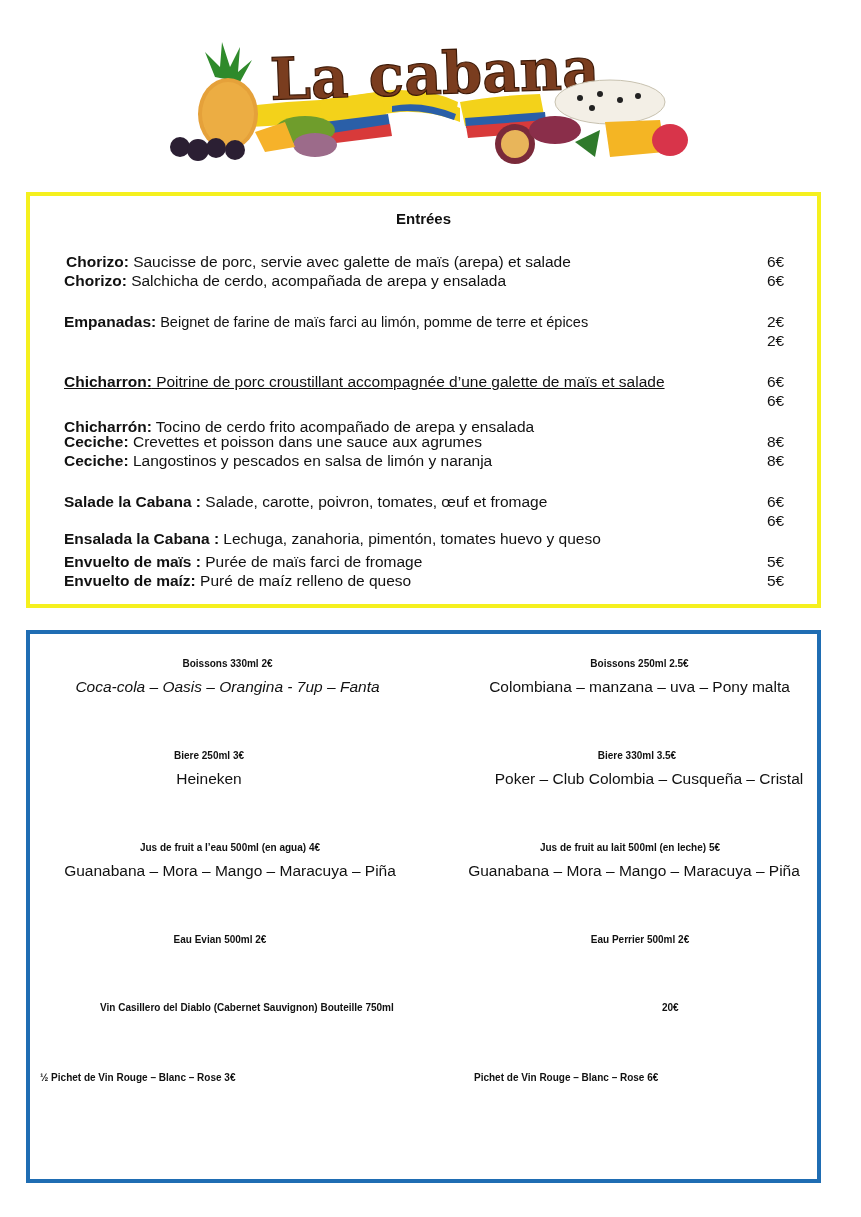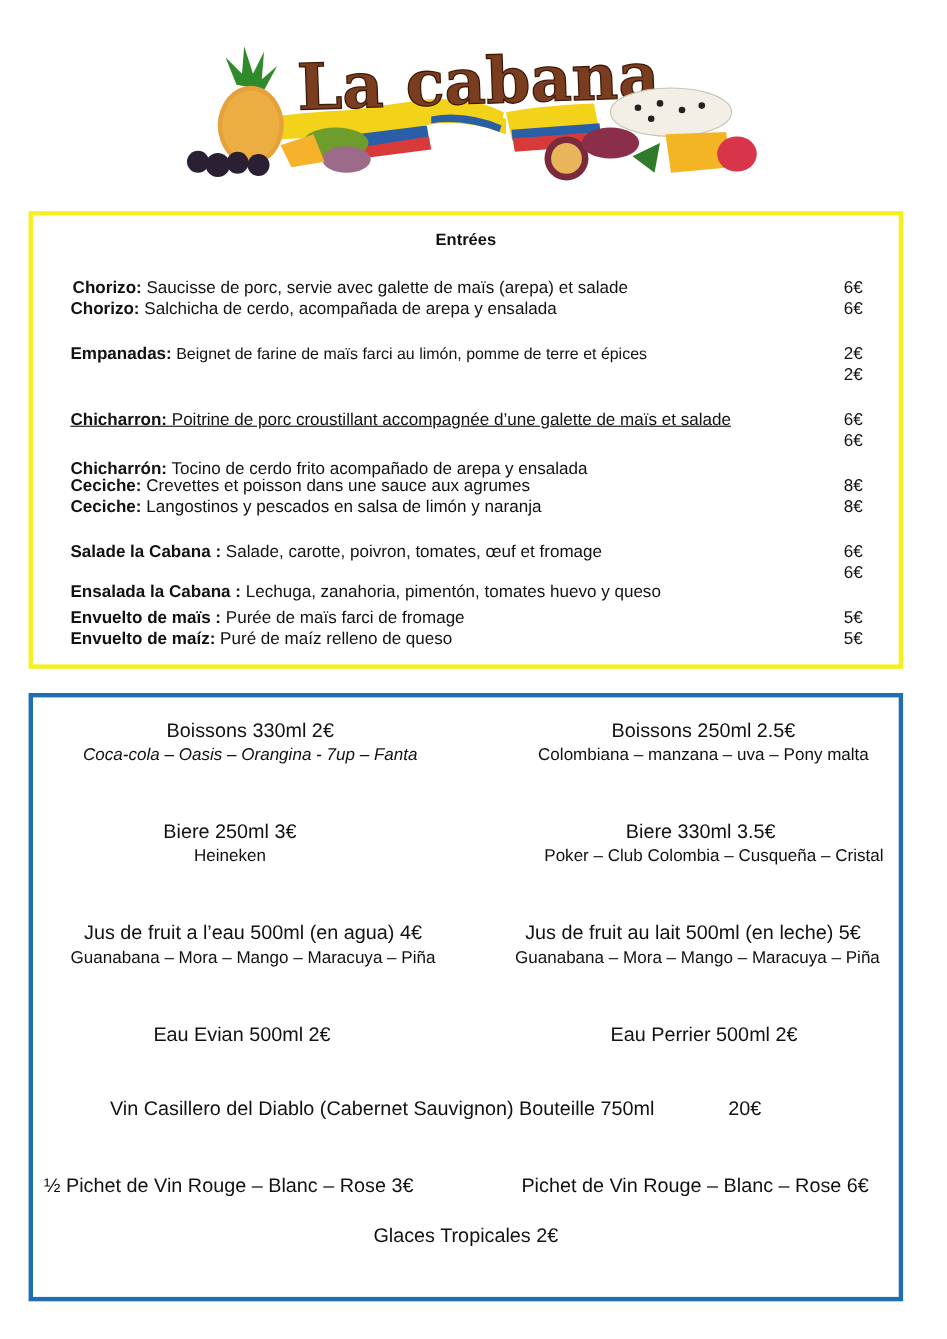--- a/index.html
+++ b/index.html
@@ -16,21 +16,21 @@
              border:4px solid #f5f01e; box-sizing:content-box; }
   .ent-title { position:absolute; left:0; width:100%; top:14px; text-align:center;
                font-weight:bold; font-size:15px; }
   .ent-line { position:absolute; left:36px; font-size:15.5px; white-space:nowrap; line-height:20px; }
   .ent-line b { font-weight:bold; }
   .ent-price { position:absolute; left:737px; font-size:15.5px; line-height:20px; }
 
   
   #drinks { left:26px; top:630px; width:787px; height:545px;
             border:4px solid #1f6db3; box-sizing:content-box; }
-  .d-h { position:absolute; font-weight:normal; font-size:18px; white-space:nowrap; text-align:center; line-height:20px; }
+  .d-h { position:absolute; font-weight:bold; font-size:10px; white-space:nowrap; text-align:center; line-height:20px; }
   .d-t { position:absolute; font-size:15.5px; white-space:nowrap; text-align:center; line-height:20px; }
 </style>
 </head>
 <body>
 
 <div id="logo" class="abs">
   <svg viewBox="0 0 540 148">
 
     <g>
       <path d="M60 88 Q110 80 160 78 L230 68 Q260 66 290 82 L300 86 L300 100 Q270 88 240 90 L160 100 Q120 104 60 106 Z" fill="#f3d21a"></path>
@@ -132,14 +132,13 @@
 
   <div class="d-h" style="left:0;width:380px;top:296px;">Eau Evian 500ml 2€</div>
   <div class="d-h" style="left:420px;width:380px;top:296px;">Eau Perrier 500ml 2€</div>
 
   <div class="d-h" style="left:70px;top:364px;text-align:left;">Vin Casillero del Diablo (Cabernet Sauvignon) Bouteille 750ml</div>
   <div class="d-h" style="left:632px;top:364px;text-align:left;">20€</div>
 
   <div class="d-h" style="left:10px;top:434px;text-align:left;">½ Pichet de Vin Rouge – Blanc – Rose 3€</div>
   <div class="d-h" style="left:444px;top:434px;text-align:left;">Pichet de Vin Rouge – Blanc – Rose 6€</div>
 
-  <div class="d-h" style="left:0;width:787px;top:479px;">Glaces Tropicales 2€</div>
 </div>
 
 </body></html>

